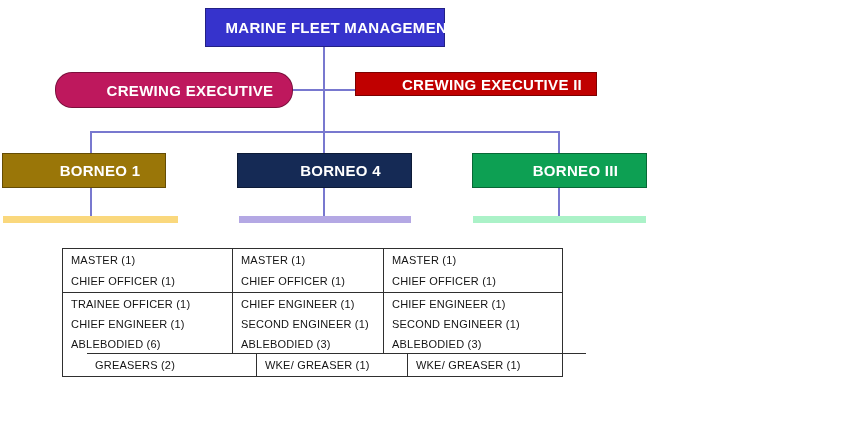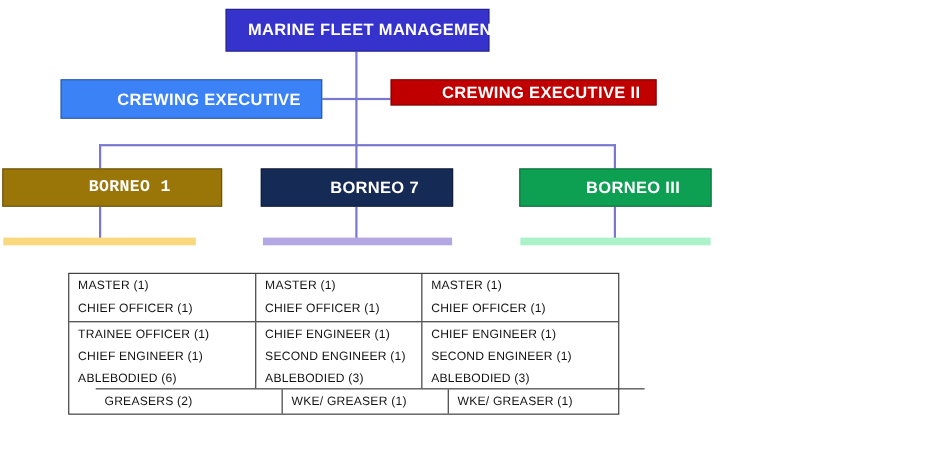--- a/index.html
+++ b/index.html
@@ -8,21 +8,21 @@
     font-family:"Liberation Sans","DejaVu Sans",sans-serif;
   }
   .node{
     position:absolute;display:flex;align-items:center;justify-content:center;
     color:#ffffff;font-weight:bold;font-size:15px;letter-spacing:.3px;
     border:1px solid rgba(0,0,0,0.35);box-sizing:border-box;white-space:nowrap;padding-left:32px;
   }
   .root-box{left:205px;top:8px;width:240px;height:39px;}
   .exec-box-1{left:55px;top:72px;width:238px;height:36px;}
   .exec-box-2{left:355px;top:72px;width:242px;height:24px;}
-  .vessel-box-1{left:2px;top:153px;width:200px;height:35px;font-family:Liberation Mono, monospace;}
+  .vessel-box-1{left:2px;top:153px;width:164px;height:35px;}
   .vessel-box-2{left:237px;top:153px;width:175px;height:35px;}
   .vessel-box-3{left:472px;top:153px;width:175px;height:35px;}
   .connector{position:absolute;}
   .v-root{left:323px;top:47px;width:2px;height:106px;}
   .h-exec{left:293px;top:89px;width:62px;height:2px;}
   .h-main{left:90px;top:131px;width:470px;height:2px;}
   .v-b1{left:90px;top:131px;width:2px;height:22px;}
   .v-b3{left:558px;top:131px;width:2px;height:22px;}
   .v-bar1{left:90px;top:188px;width:2px;height:29px;}
   .v-bar2{left:323px;top:188px;width:2px;height:29px;}
@@ -59,34 +59,34 @@
   <div class="connector v-b1" style="background: rgb(120, 120, 207);"></div>
   <div class="connector v-b3" style="background: rgb(120, 120, 207);"></div>
   <div class="connector v-bar1" style="background: rgb(120, 120, 207);"></div>
   <div class="connector v-bar2" style="background: rgb(120, 120, 207);"></div>
   <div class="connector v-bar3" style="background: rgb(120, 120, 207);"></div>
 
   <div class="node root-box" style="background: rgb(54, 51, 204);">
     <span>MARINE FLEET MANAGEMENT</span>
   </div>
 
-  <div class="node exec-box-1" style="background: #3b82f6;">
+  <div class="node exec-box-1" style="background: #be185d; border-radius: 17px;">
     <span>CREWING EXECUTIVE</span>
   </div>
 
   <div class="node exec-box-2" style="background: rgb(192, 0, 0);">
     <span>CREWING EXECUTIVE II</span>
   </div>
 
   <div class="node vessel-box-1" style="background: rgb(154, 118, 8);">
     <span>BORNEO 1</span>
   </div>
 
   <div class="node vessel-box-2" style="background: rgb(21, 42, 85);">
-    <span>BORNEO 7</span>
+    <span>BORNEO 4</span>
   </div>
 
   <div class="node vessel-box-3" style="background: rgb(13, 160, 83);">
     <span>BORNEO III</span>
   </div>
 
   <div class="underbar underbar-1" style="background: rgb(250, 216, 125);"></div>
   <div class="underbar underbar-2" style="background: rgb(180, 168, 228);"></div>
   <div class="underbar underbar-3" style="background: rgb(171, 242, 200);"></div>
 

